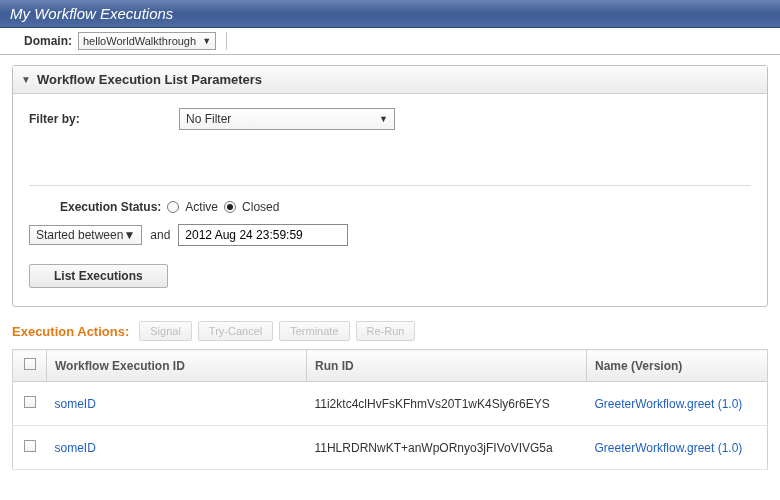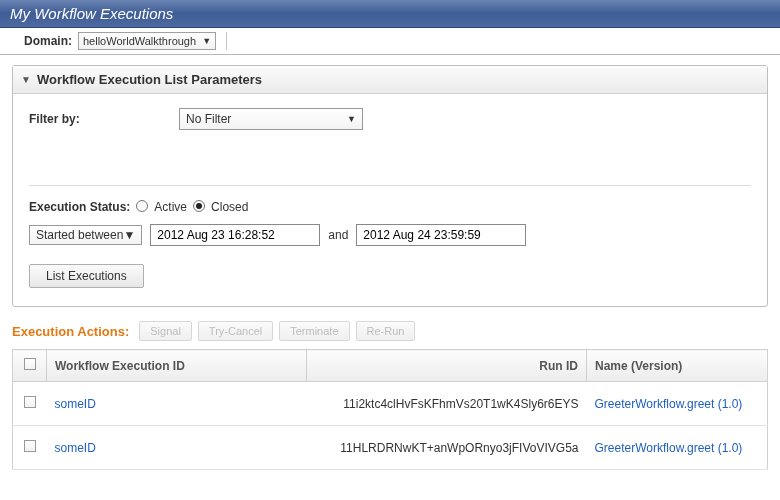--- a/index.html
+++ b/index.html
@@ -85,33 +85,35 @@
     margin-bottom: 14px;
   }
   .filter-row .flabel {
     font-weight: bold;
     width: 150px;
   }
   .filter-select {
     border: 1px solid #999;
     background: linear-gradient(#fff,#f3f3f3);
     padding: 3px 6px;
-    width: 184px;
+    width: 216px;
     font-size: 12px;
     display: flex;
     justify-content: space-between;
     align-items: center;
     cursor: pointer;
     gap: 36px;
   }
   .filter-select .caret { font-size: 9px; }
   .status-row {
     display: flex;
+    align-items: center;
     gap: 6px;
     margin-bottom: 10px;
+    margin-left: 31px;
   }
   .status-row .slabel { font-weight: bold; }
   .radio {
     width: 12px; height: 12px; border: 1px solid #777; border-radius: 50%;
     display: inline-flex; align-items: center; justify-content: center;
     cursor: pointer;
     background: #fafafa;
   }
   .radio.checked::after {
     content: ""; width: 6px; height: 6px; background: #222; border-radius: 50%;
@@ -130,25 +132,26 @@
   .text-input {
     border: 1px solid #888;
     padding: 3px 6px;
     font-size: 12px;
     width: 170px;
     background: #fff;
   }
   .btn {
     border: 1px solid #aeaeae;
     background: linear-gradient(#fbfbfb,#e8e8e8);
-    padding: 4px 16px;
+    padding: 4px 24px;
     font-size: 12px;
     cursor: pointer;
     color: #333;
     border-radius: 2px;
+    font-weight: bold;
   }
   .actions-bar {
     display: flex;
     align-items: center;
     gap: 6px;
     margin: 14px 0 8px 0;
   }
   .actions-title {
     color: #e07b16;
     font-weight: bold;
@@ -196,21 +199,21 @@
   }
   .checkbox {
     width: 12px; height: 12px;
     border: 1px solid #999;
     display: inline-block;
     background: linear-gradient(#fff,#f2f2f2);
     cursor: pointer;
   }
   .link { color: #1f5fbf; cursor: pointer; }
   .col-wfid { width: 260px; }
-  .col-runid { width: 280px; max-width: 280px; text-align: right; }
+  .col-runid { width: 280px; max-width: 280px; }
 </style>
 </head>
 <body>
 
 <div class="title-bar">
   <span>My Workflow Executions</span>
 </div>
 
 <div class="domain-bar">
   <span class="lbl">Domain:</span>
@@ -244,21 +247,20 @@
         <span>Active</span>
         <span class="radio checked"></span>
         <span>Closed</span>
       </div>
 
       <div class="date-row">
         <span class="select-box">
           <span>Started between</span>
           <span class="caret">▼</span>
         </span>
-        <input class="text-input" value="2012 Aug 23 16:28:52" style="">
         <span>and</span>
         <input class="text-input" value="2012 Aug 24 23:59:59" style="">
       </div>
 
       <button class="btn">List Executions</button>
 
     </div>
   </div>
 
   <div class="actions-bar">

